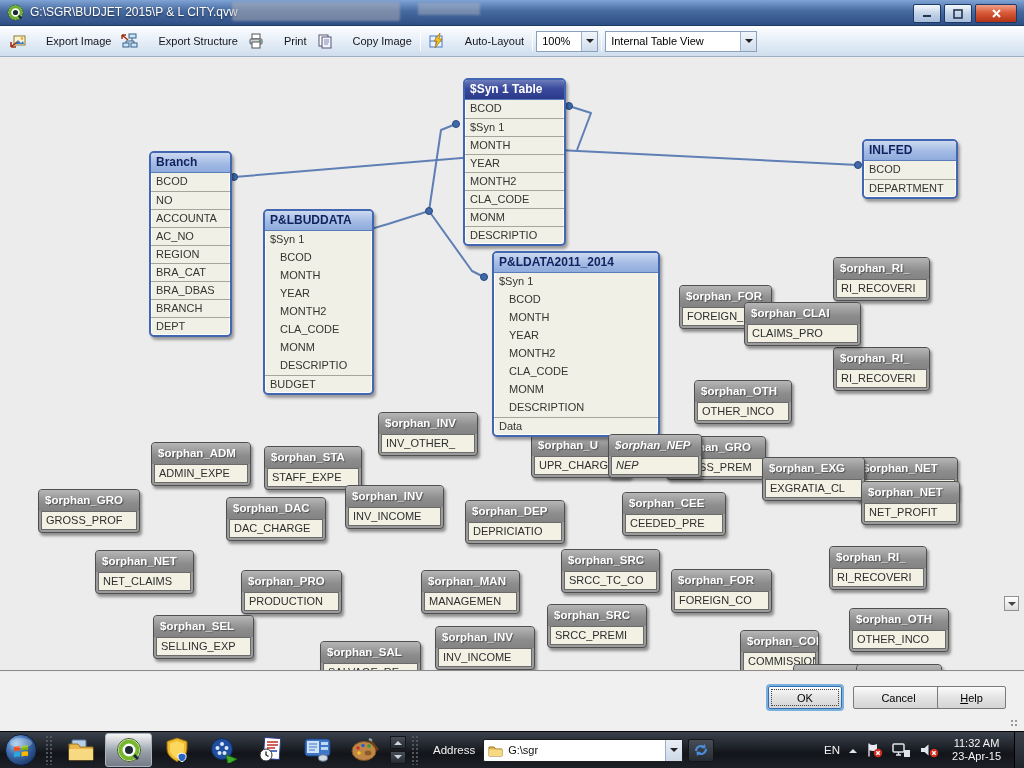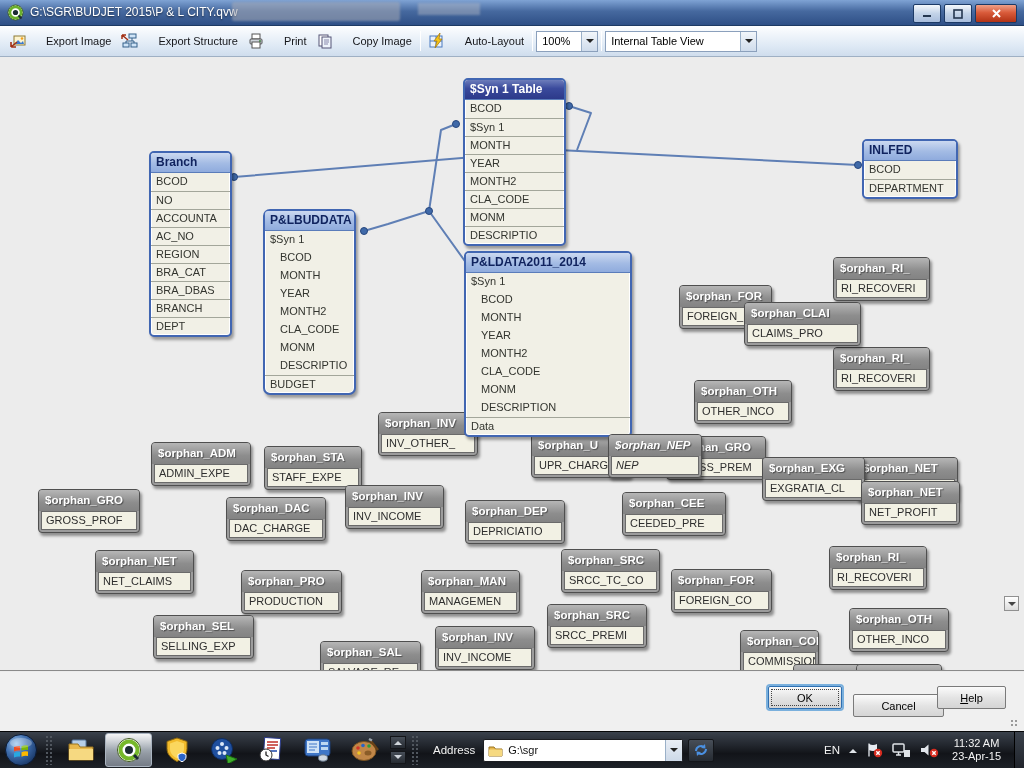--- a/index.html
+++ b/index.html
@@ -49,21 +49,21 @@
     background:#f2f1e4; border:1px solid #6a6a6a; white-space:nowrap; overflow:hidden; }
   #cv-scroll { position:absolute; left:1004px; top:596px; width:15px; height:15px; z-index:5;
     background:linear-gradient(#fff,#dcdcdc); border:1px solid #909090; display:flex; align-items:center; justify-content:center; }
   #cv-scroll i { border:4px solid transparent; border-top-color:#444; margin-top:4px; }
 
   
   #footer { position:absolute; left:0; top:672px; width:1024px; height:59px; background:#f0f0f0; }
   .btn { position:absolute; top:14px; height:23px; font-size:11px; font-family:inherit; color:#000;
     background:linear-gradient(#fbfbfb,#e2e2e2 55%,#d5d5d5); border:1px solid #7a7a7a; border-radius:2px; }
   .btn-ok { left:768px; width:74px; border-color:#2f6fb0; box-shadow:0 0 0 2px #7ab0dd; outline:1px dotted #444; outline-offset:-4px; }
-  .btn-cancel { left:853px; width:91px;margin-top:8px; }
+  .btn-cancel { left:853px; width:91px; }
   .btn-help { left:937px; width:69px; }
   .btn-help::first-letter { text-decoration:underline; }
   #resize-grip { position:absolute; right:6px; bottom:4px; width:8px; height:8px;
     background-image:radial-gradient(#9a9a9a 1px, transparent 1.3px); background-size:4px 4px; }
 
   
   #taskbar { position:absolute; left:0; top:731px; width:1024px; height:37px;
     background:linear-gradient(#3a414b,#20242b 40%,#121419 60%,#1d2127); border-top:1px solid #060708;
     display:flex; align-items:center; color:#eee; }
   #start-button { width:42px; height:36px; display:flex; align-items:center; justify-content:center; }
@@ -214,33 +214,33 @@
       <div class="tbl-h">$Syn 1 Table</div>
       <div class="tbl-r">BCOD</div>
       <div class="tbl-r">$Syn 1</div>
       <div class="tbl-r">MONTH</div>
       <div class="tbl-r">YEAR</div>
       <div class="tbl-r">MONTH2</div>
       <div class="tbl-r">CLA_CODE</div>
       <div class="tbl-r">MONM</div>
       <div class="tbl-r">DESCRIPTIO</div>
     </div>
-    <div class="tbl" style="left: 263px; top: 152px; width: 93px; border-radius: 7px;">
+    <div class="tbl" style="left: 263px; top: 152px; width: 111px;">
       <div class="tbl-h">P&amp;LBUDDATA</div>
       <div class="tbl-r">$Syn 1</div>
       <div class="tbl-r g">BCOD</div>
       <div class="tbl-r g">MONTH</div>
       <div class="tbl-r g">YEAR</div>
       <div class="tbl-r g">MONTH2</div>
       <div class="tbl-r g">CLA_CODE</div>
       <div class="tbl-r g">MONM</div>
       <div class="tbl-r g">DESCRIPTIO</div>
       <div class="tbl-r">BUDGET</div>
     </div>
-    <div class="tbl" style="left: 464px; top: 194px; width: 168px;">
+    <div class="tbl" style="left: 492px; top: 194px; width: 168px;">
       <div class="tbl-h">P&amp;LDATA2011_2014</div>
       <div class="tbl-r">$Syn 1</div>
       <div class="tbl-r g">BCOD</div>
       <div class="tbl-r g">MONTH</div>
       <div class="tbl-r g">YEAR</div>
       <div class="tbl-r g">MONTH2</div>
       <div class="tbl-r g">CLA_CODE</div>
       <div class="tbl-r g">MONM</div>
       <div class="tbl-r g">DESCRIPTION</div>
       <div class="tbl-r">Data</div>

